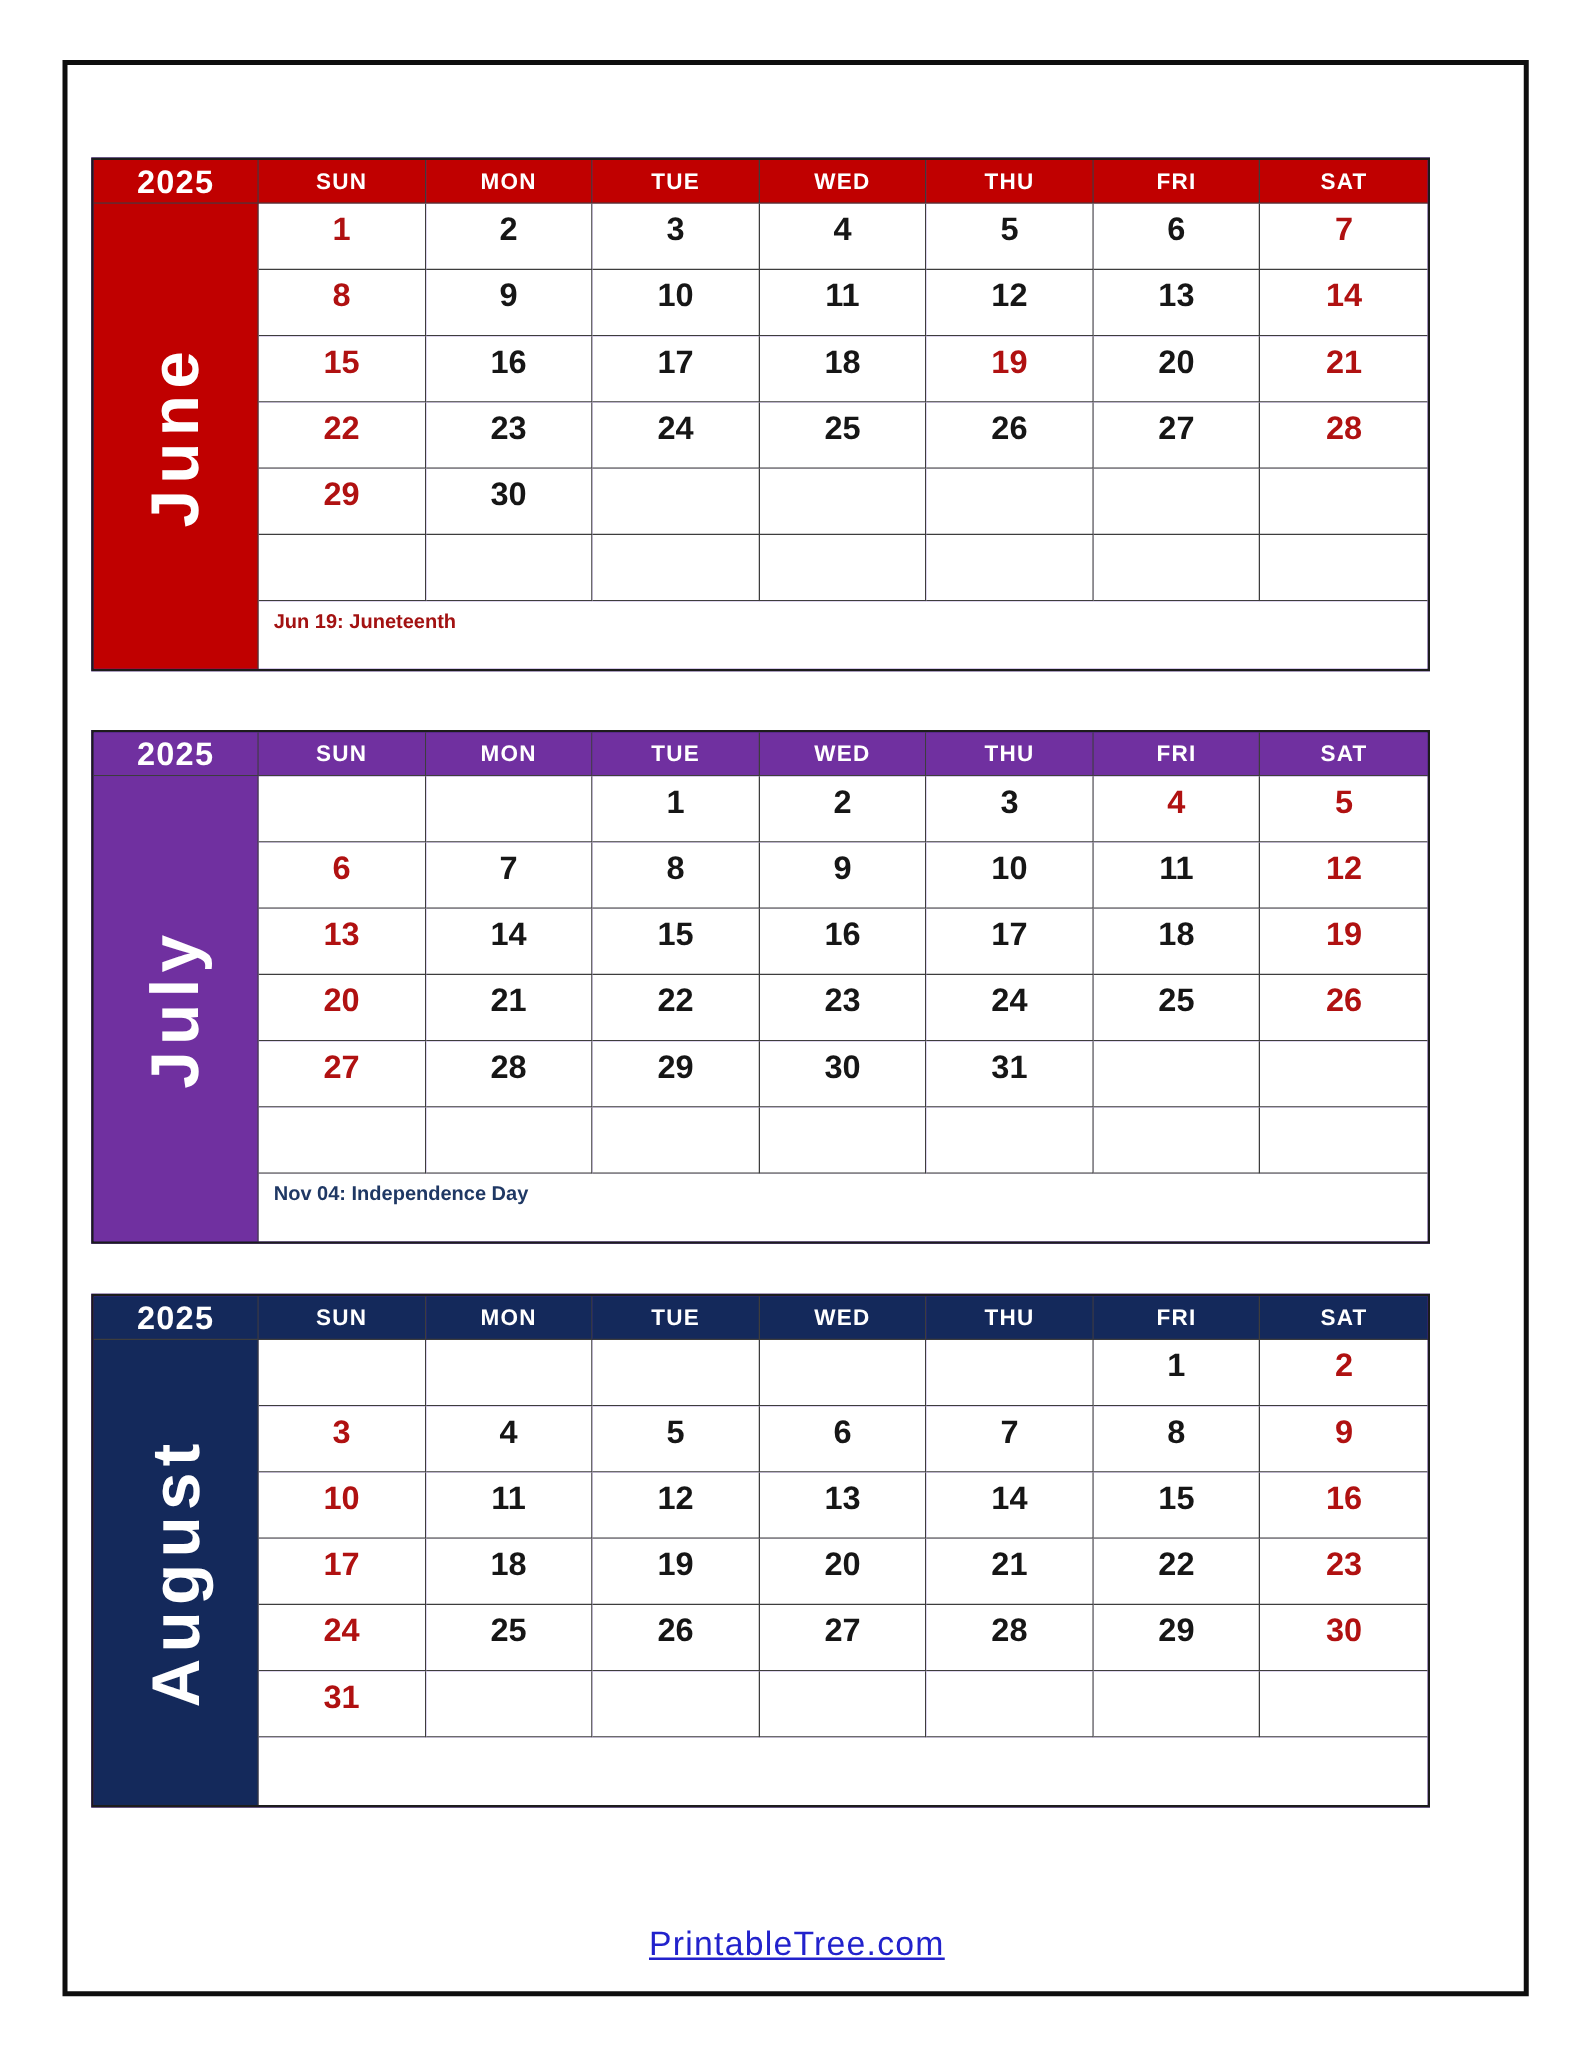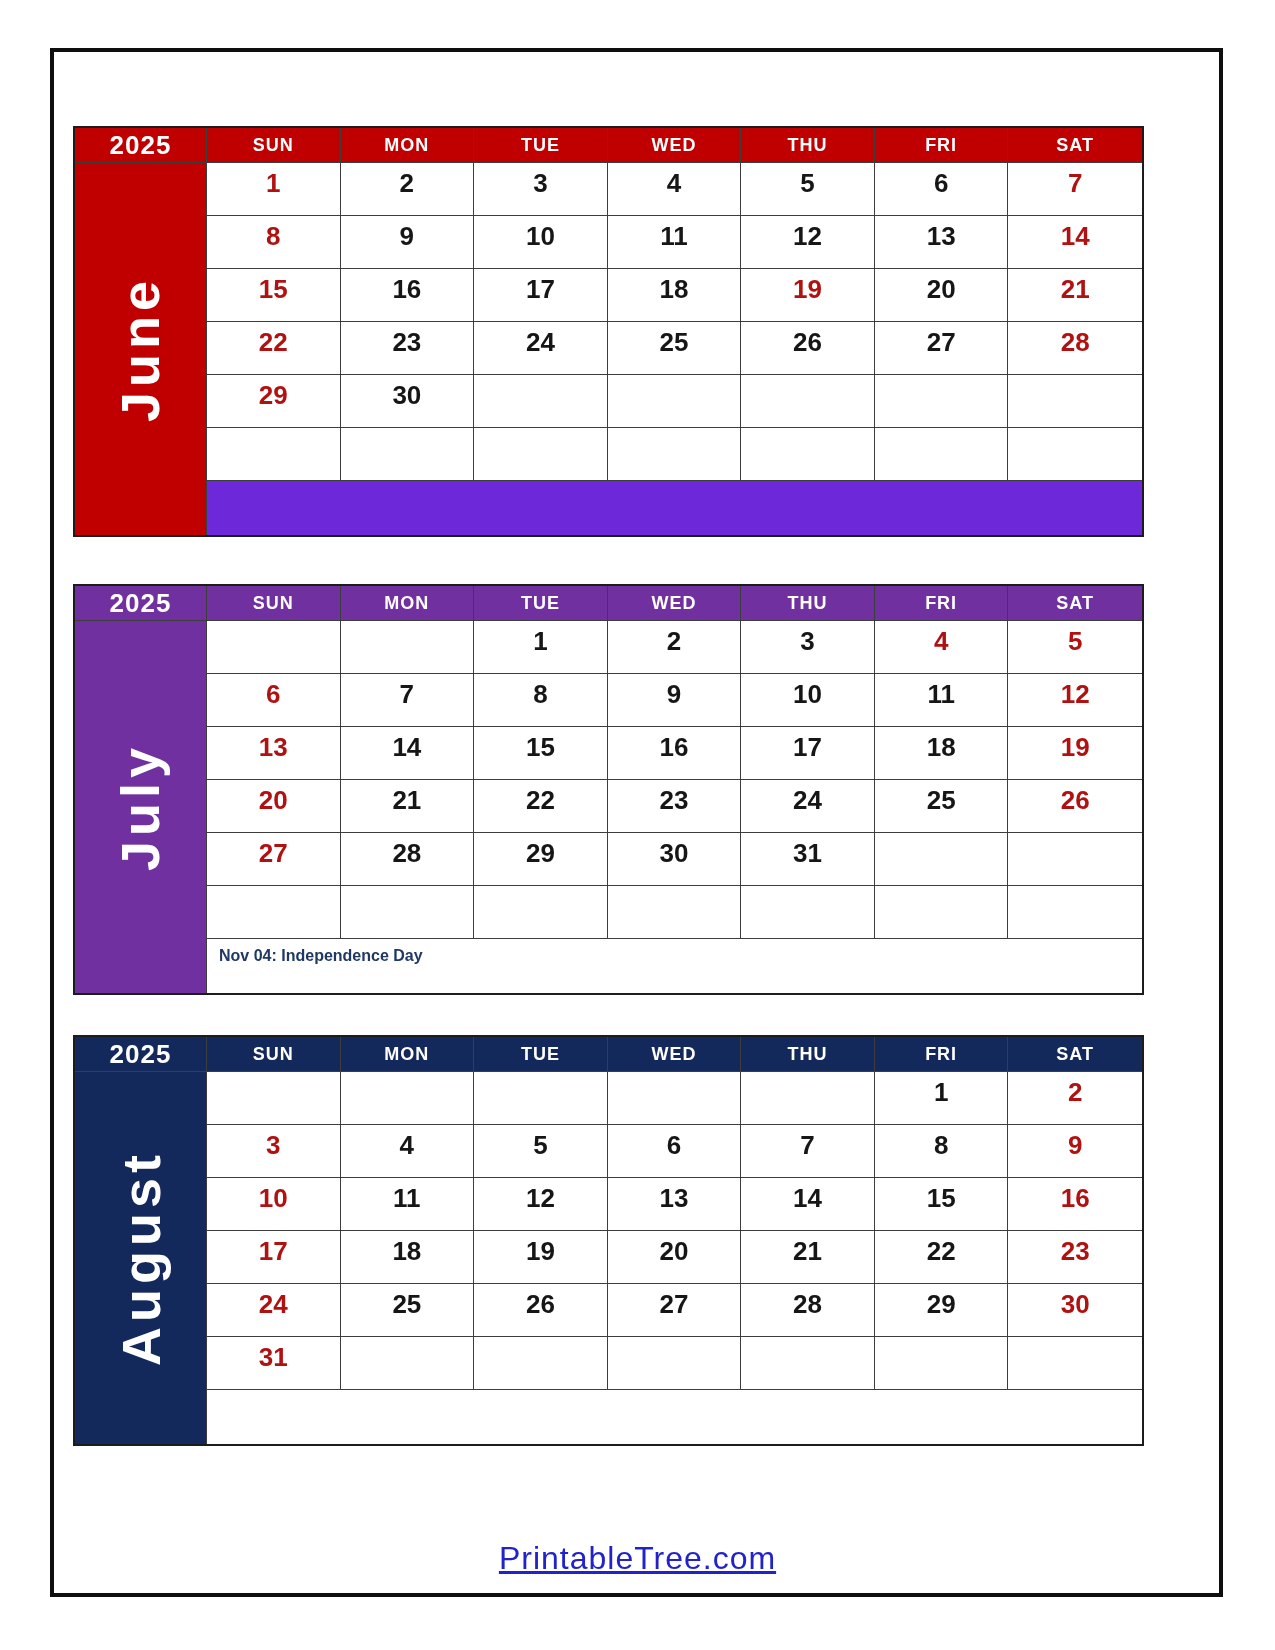--- a/index.html
+++ b/index.html
@@ -47,21 +47,21 @@
   .dcell.red{color:#B01111;}
   .holiday{
     grid-column:2/9;grid-row:8;background:#ffffff;
     font-weight:bold;font-size:16px;text-align:left;
     padding:8px 0 0 12px;box-sizing:border-box;
   }
   .footer{
     position:absolute;top:1540px;left:0;width:1275px;text-align:center;
   }
   .footer a{
-    font-size:32px;letter-spacing:1px;text-decoration:underline;cursor:pointer;
+    font-size:27px;letter-spacing:1px;text-decoration:underline;cursor:pointer;
   }
 </style>
 </head>
 <body>
 
 <div class="frame"></div>
 
 <div>
     <section class="month month-june" style="--theme: #C00000;">
       <div class="ycell">2025</div>
@@ -110,20 +110,21 @@
       <div class="dcell"></div>
       <div class="dcell"></div>
       <div class="dcell last"></div>
       <div class="dcell"></div>
       <div class="dcell"></div>
       <div class="dcell"></div>
       <div class="dcell"></div>
       <div class="dcell"></div>
       <div class="dcell"></div>
       <div class="dcell last"></div>
+      <div class="holiday" style="color: rgb(163, 18, 18);">Jun 19: Juneteenth</div>
     </section>
     <section class="month month-july" style="--theme: #7030A0;">
       <div class="ycell">2025</div>
       <div class="hcell">SUN</div>
       <div class="hcell">MON</div>
       <div class="hcell">TUE</div>
       <div class="hcell">WED</div>
       <div class="hcell">THU</div>
       <div class="hcell">FRI</div>
       <div class="hcell last">SAT</div>

